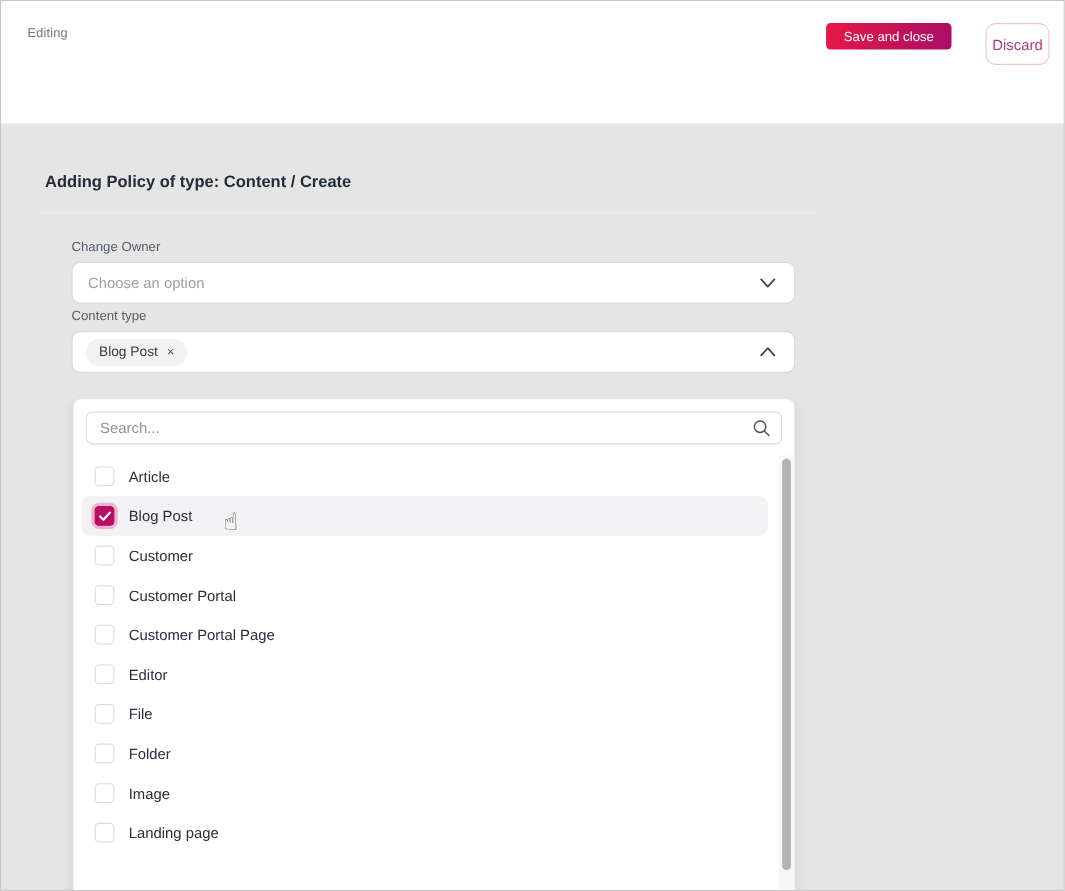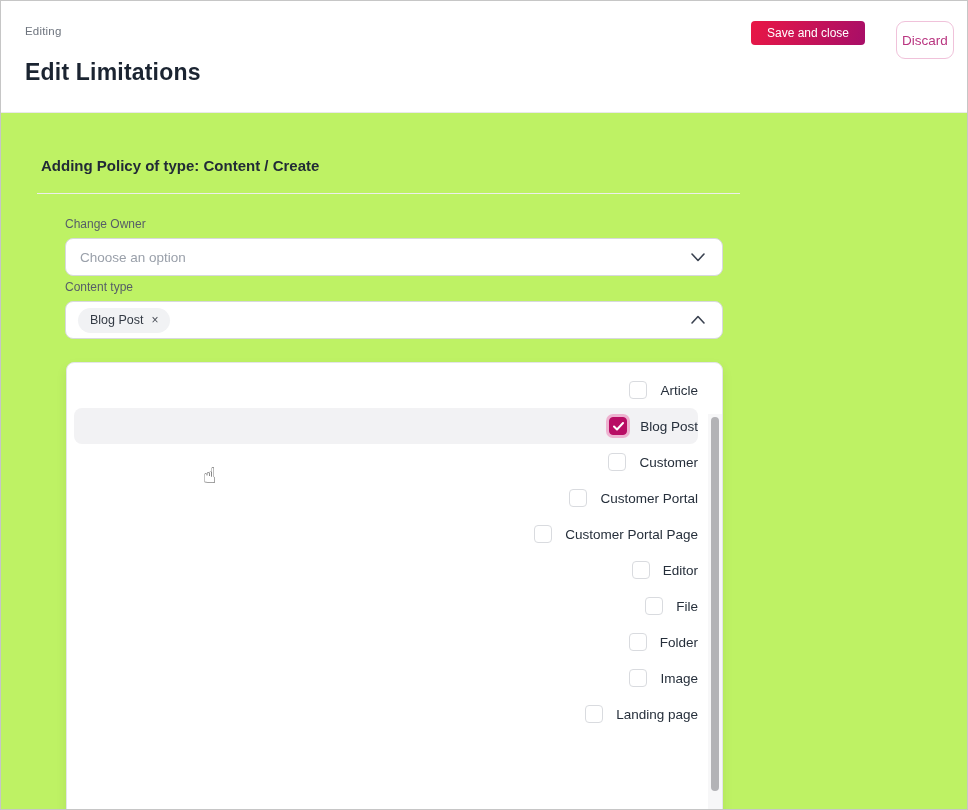--- a/index.html
+++ b/index.html
@@ -1,21 +1,21 @@
 <!DOCTYPE html>
 <html><head>
 <meta charset="utf-8">
 <style>
   * { margin:0; padding:0; box-sizing:border-box; }
   html,body { background:#fff; }
   body { font-family:"Liberation Sans", sans-serif; }
 
   .page {
     position:relative; width:968px; height:810px;
-    border:1px solid #c6c6c6; background:#bef264; overflow:hidden;
+    border:1px solid #c6c6c6; background:#e5e5e5; overflow:hidden;
   }
 
   
   .header {
     position:relative; height:112px; background:#fff;
     border-bottom:1px solid #e9e9e9;
   }
   .eyebrow {
     position:absolute; left:24px; top:24px;
     font-size:11.5px; color:#6e747e; letter-spacing:.2px;
@@ -74,21 +74,21 @@
     width:100%; height:30px; border:1px solid #d7d9dd; border-radius:6px;
     padding:0 36px 0 12px; font-size:13.5px; color:#333; font-family:inherit;
     outline:none;
   }
   .search-input::placeholder { color:#8d939d; }
   .search-icon { position:absolute; right:10px; top:7px; }
 
   .option-list { position:relative; margin-top:9px; }
   .option-row {
     height:36px; margin:0 24px 0 7px; border-radius:8px;
-    display:flex; align-items:center; cursor:pointer;justify-content:flex-end;
+    display:flex; align-items:center; cursor:pointer;
   }
   .option-row.highlighted { background:#f2f2f4; }
   .checkbox {
     width:18px; height:18px; margin-left:12px; flex:0 0 18px;
     border:1px solid #d9dbdf; border-radius:4px; background:#fff;
     display:flex; align-items:center; justify-content:center;
   }
   .option-row.checked .checkbox {
     background:#b80d64; border-color:#b80d64;
     box-shadow:0 0 0 3px #eeb2d0;
@@ -114,21 +114,20 @@
     text-shadow:0 0 2px #fff;
   }
 </style>
 </head>
 <body>
 
 <div class="page">
 
   <div class="header">
     <div class="eyebrow">Editing</div>
-    <h1 class="page-title">Edit Limitations</h1>
     <button class="btn-save">Save and close</button>
     <button class="btn-discard">Discard</button>
   </div>
 
   <div class="section-title">Adding Policy of type: Content / Create</div>
   <div class="section-divider"></div>
 
   <div class="field field-owner">
     <div class="field-label">Change Owner</div>
     <div class="select-box">
@@ -146,20 +145,27 @@
         <span>Blog Post</span>
         <span class="tag-x">×</span>
       </span>
       <svg class="chevron" width="16" height="12" viewBox="0 0 16 12">
         <polyline points="2,9 8,2.5 14,9" fill="none" stroke="#3a4250" stroke-width="1.6" stroke-linecap="round" stroke-linejoin="round"></polyline>
       </svg>
     </div>
   </div>
 
   <div class="dropdown">
+    <div class="search-wrap">
+      <input class="search-input" type="text" placeholder="Search..." style="">
+      <svg class="search-icon" width="17" height="17" viewBox="0 0 17 17">
+        <circle cx="7" cy="7" r="5.2" fill="none" stroke="#4a4f58" stroke-width="1.3"></circle>
+        <line x1="11" y1="11" x2="15" y2="15" stroke="#4a4f58" stroke-width="1.3" stroke-linecap="round"></line>
+      </svg>
+    </div>
 
     <div class="option-list">
         <div class="option-row">
     <span class="checkbox">
       
     </span>
     <span class="option-label">Article</span>
   </div>
         <div class="option-row checked highlighted">
     <span class="checkbox">

